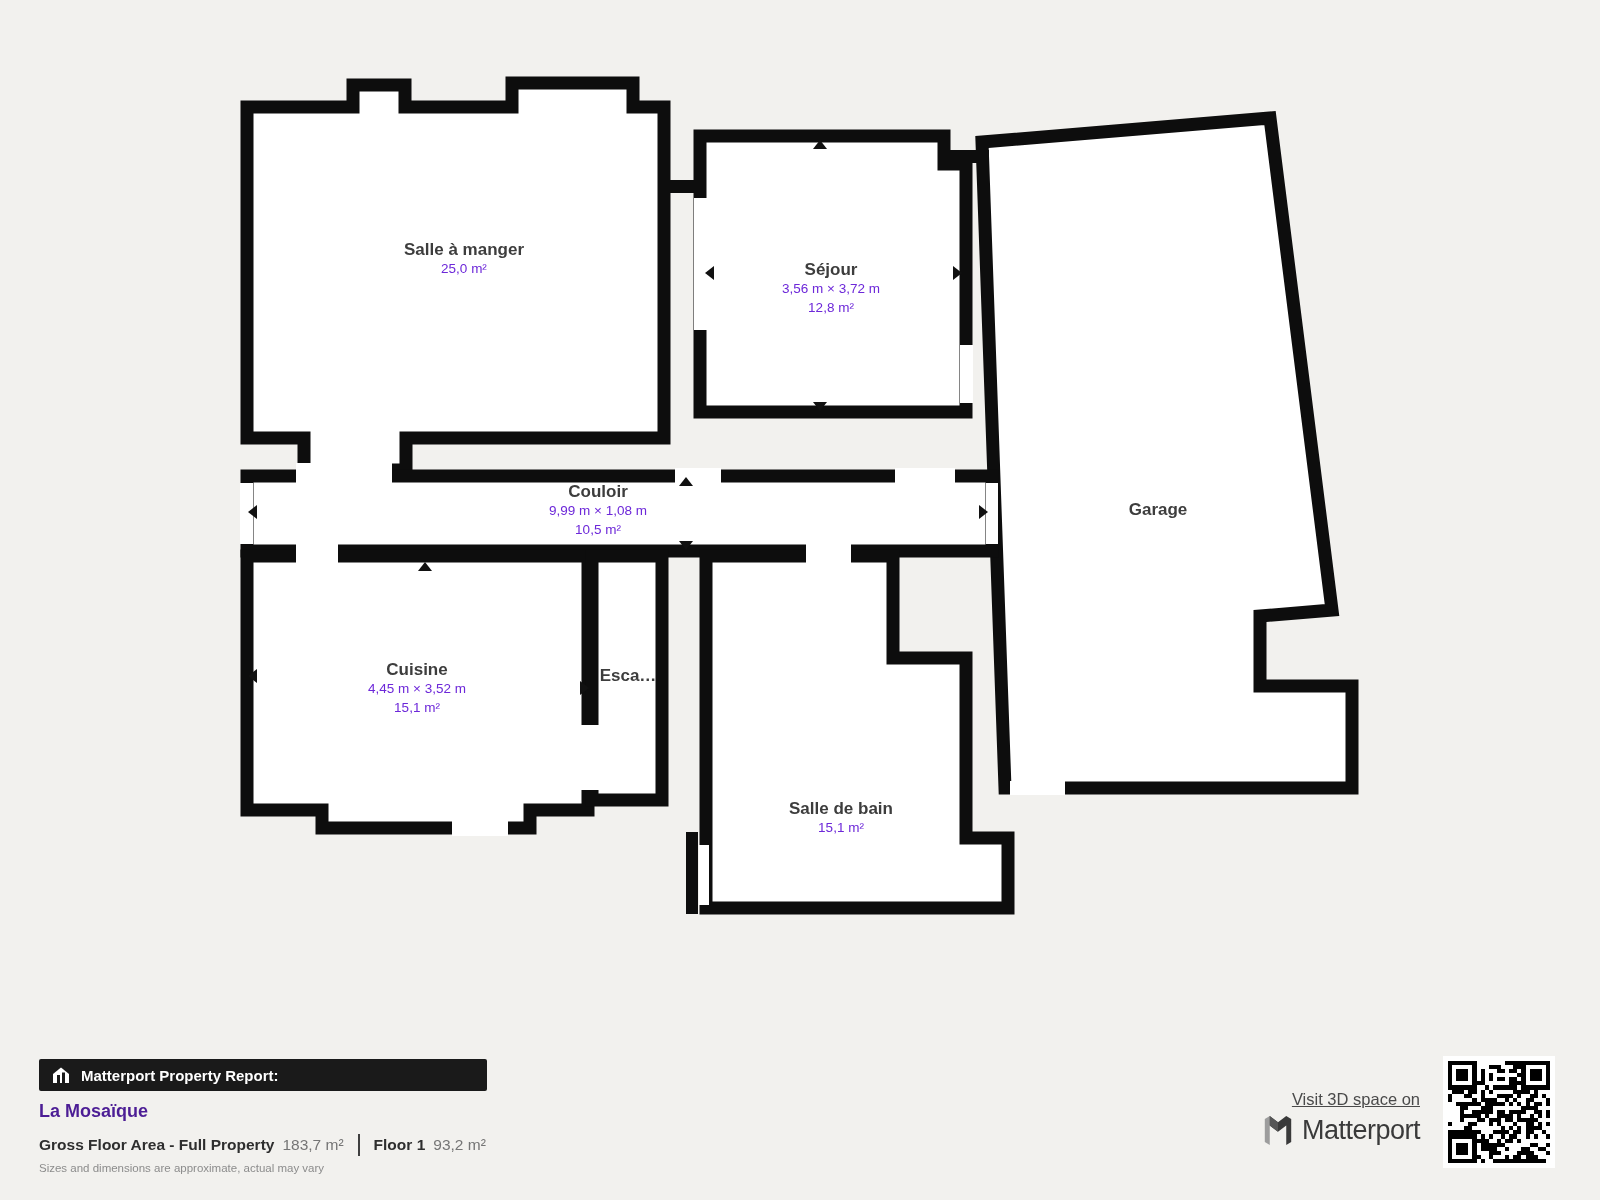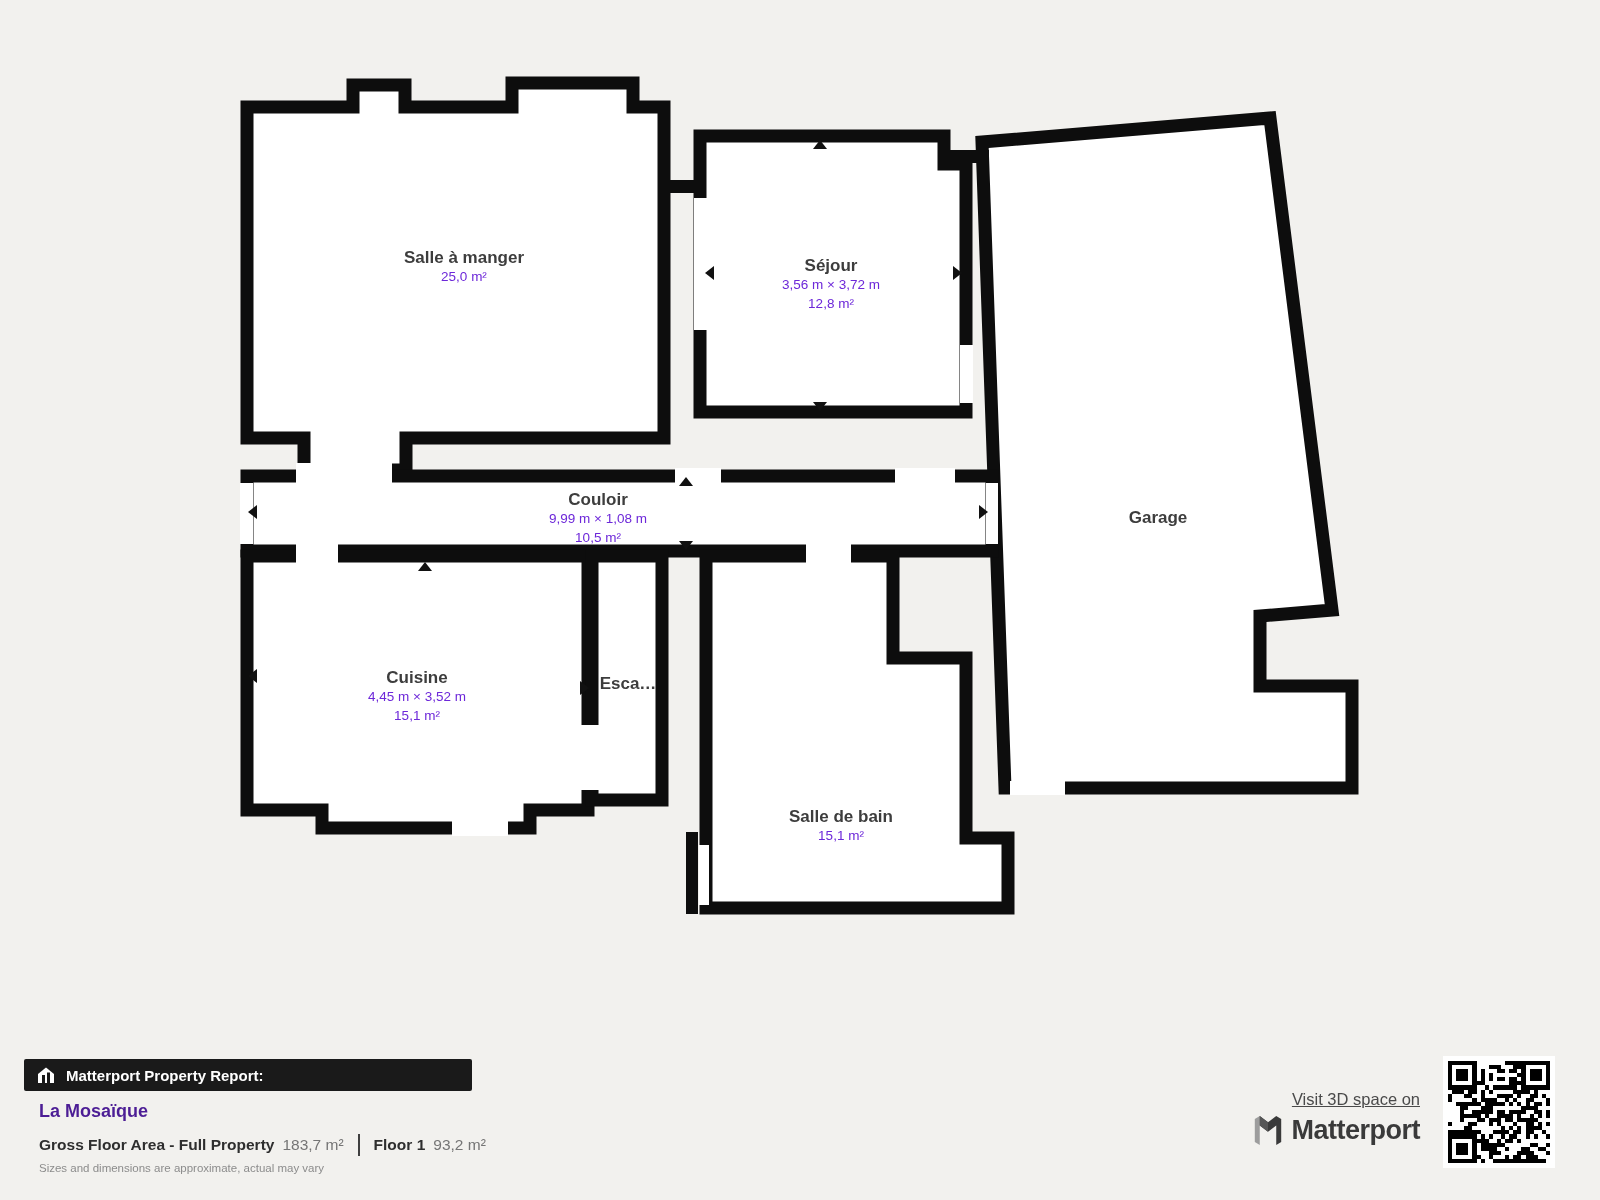--- a/index.html
+++ b/index.html
@@ -12,27 +12,26 @@
   }
   .stage{position:absolute;inset:0;}
   svg.plan{position:absolute;left:0;top:0;}
   
   .label{
     position:absolute;
     transform:translate(-50%,-50%);
     text-align:center;
     white-space:nowrap;
     line-height:19px;
-    margin-top:8px;
   }
   .label .name{font-weight:bold;font-size:17px;color:#3d3d3d;}
   .label .sub{font-size:13.5px;color:#6d28d9;line-height:19px;}
   
   .banner{
-    position:absolute;left:24px;top:1059px;width:448px;height:32px;
+    position:absolute;left:39px;top:1059px;width:448px;height:32px;
     background:#1a1a1a;border-radius:2px;
     display:flex;align-items:center;gap:10px;padding-left:12px;box-sizing:border-box;
   }
   .banner .txt{color:#ffffff;font-weight:bold;font-size:15px;}
   .prop-title{
     position:absolute;left:39px;top:1101px;
     font-size:18px;font-weight:bold;color:#4c1d95;
   }
   .stats{
     position:absolute;left:39px;top:1134px;
@@ -51,21 +50,21 @@
   
   .visit{
     position:absolute;left:1180px;top:1090px;width:240px;
     text-align:right;font-size:16.5px;color:#4a4a4a;text-decoration:underline;
   }
   .brandrow{
     position:absolute;left:1180px;top:1112px;width:240px;height:36px;
     display:flex;align-items:center;justify-content:flex-end;gap:9px;
   }
   .brandrow .wordmark{
-    font-size:27px;font-weight:bold;color:#3a3a3a;letter-spacing:-0.5px;
+    font-size:27px;font-weight:normal;color:#3a3a3a;letter-spacing:-0.5px;
   }
   .qr{
     position:absolute;left:1443px;top:1056px;width:112px;height:112px;
     background:#ffffff;padding:5px;box-sizing:border-box;
   }
 </style>
 </head>
 <body>
 
 <div class="stage">
@@ -117,21 +116,21 @@
       <path d="M257,669 L257,683 L248,676 Z"></path>
       <path d="M580,681 L580,695 L589,688 Z"></path>
     </g>
   </svg>
 
   <div class="label" style="left:464px;top:259px">
     <div class="name">Salle à manger</div>
     <div class="sub">25,0 m²</div>
   </div>
 
-  <div class="label" style="left:831px;top:276px">
+  <div class="label" style="left:831px;top:288px">
     <div class="name">Séjour</div>
     <div class="sub">3,56 m × 3,72 m</div>
     <div class="sub">12,8 m²</div>
   </div>
 
   <div class="label" style="left:598px;top:510px">
     <div class="name">Couloir</div>
     <div class="sub">9,99 m × 1,08 m</div>
     <div class="sub">10,5 m²</div>
   </div>

